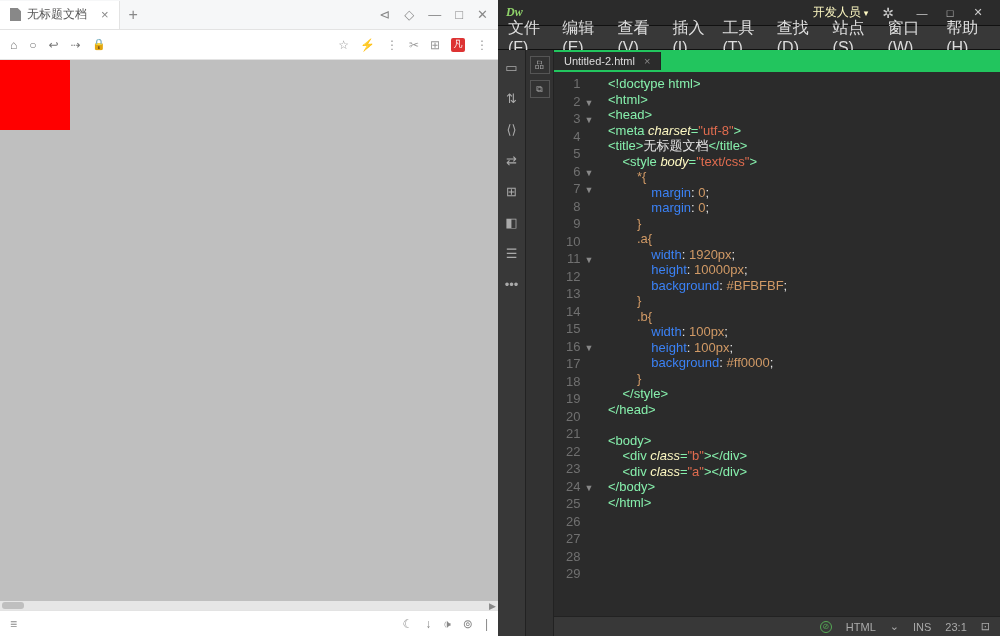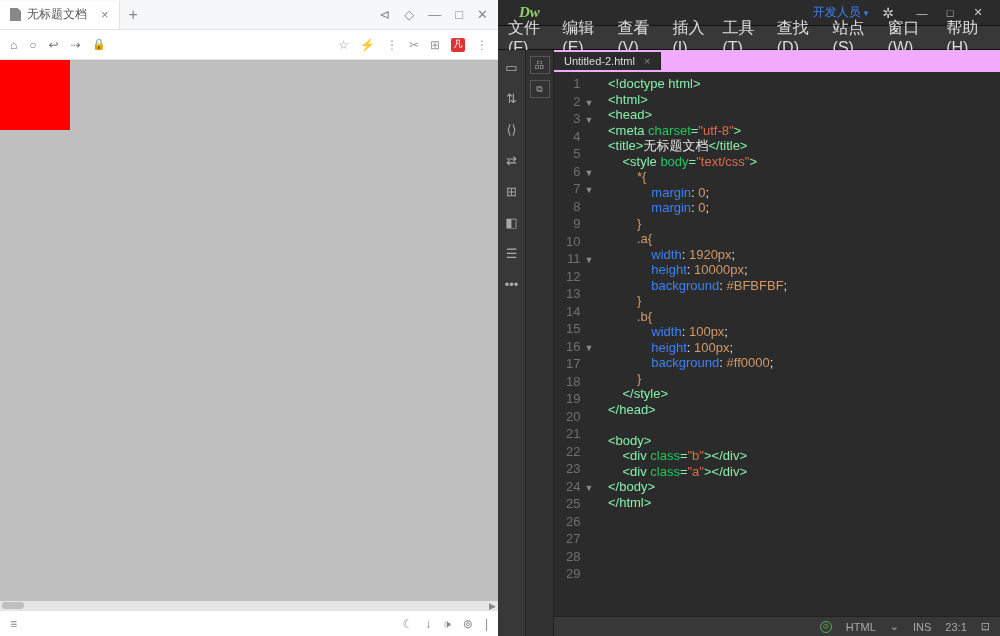--- a/index.html
+++ b/index.html
@@ -22,43 +22,43 @@
 .b-content .red-box{position:absolute;top:0;left:0;width:70px;height:70px;background:#ff0000;}
 .b-scrollbar{position:absolute;left:0;right:0;bottom:26px;height:9px;background:#e6e6e6;}
 .b-scrollbar .thumb{position:absolute;left:2px;top:1px;width:22px;height:7px;background:#bfbfbf;border-radius:3px;}
 .b-scrollbar .arrow-r{position:absolute;right:2px;top:0;font-size:9px;color:#888;}
 .b-status{position:absolute;left:0;right:0;bottom:0;height:26px;background:#fff;border-top:1px solid #e3e3e3;display:flex;align-items:center;padding:0 10px;gap:14px;color:#888;font-size:12px;}
 .b-status .si-right{margin-left:auto;display:flex;gap:12px;align-items:center;}
 
 
 .dw{flex:1;height:636px;display:flex;flex-direction:column;background:#2b2b2b;color:#ccc;}
 .dw-title{height:26px;background:#2b2b2b;display:flex;align-items:center;padding:0 8px 0 8px;border-bottom:1px solid #111;}
-.dw-logo{font-family:Georgia,serif;font-size:15px;font-weight:bold;color:#8fd36a;font-style:italic;margin-left:13px;}
+.dw-logo{font-family:Georgia,serif;font-size:12px;font-weight:bold;color:#8fd36a;font-style:italic;}
 .dw-title-right{margin-left:auto;display:flex;align-items:center;gap:14px;}
-.dw-dev{font-size:12px;color:#3b82f6;}
+.dw-dev{font-size:12px;color:#fef9c3;}
 .dw-dev .caret{font-size:9px;margin-left:3px;}
 .dw-gear{font-size:14px;color:#ccc;}
 .dw-winbtns{display:flex;gap:0;}
 .dw-winbtns div{width:28px;height:20px;display:flex;align-items:center;justify-content:center;font-size:11px;color:#ccc;}
 .dw-menu{height:24px;display:flex;align-items:center;gap:0;padding:0 4px;border-bottom:1px solid #111;font-size:16px;background:#383838;}
 .dw-menu span{padding:0 6px;color:#ddd;}
 .dw-body{flex:1;display:flex;min-height:0;}
 .dw-tools{width:28px;background:#383838;border-right:1px solid #222;display:flex;flex-direction:column;align-items:center;gap:16px;padding-top:10px;color:#aaa;font-size:13px;}
 .dw-tools2{width:28px;background:#323232;border-right:1px solid #222;display:flex;flex-direction:column;align-items:center;gap:6px;padding-top:6px;}
 .dw-tools2 .t2{width:20px;height:18px;border:1px solid #555;display:flex;align-items:center;justify-content:center;font-size:9px;color:#aaa;}
 .dw-main{flex:1;display:flex;flex-direction:column;min-height:0;}
-.dw-tab{height:22px;background:#f0abfc;display:flex;align-items:center;}
+.dw-tab{height:22px;background:#22c55e;display:flex;align-items:center;}
 .dw-tab .tab{background:#2b2b2b;padding:3px 10px;font-size:11px;color:#ddd;border-right:1px solid #222;}
 .dw-tab .tab .x{margin-left:6px;color:#888;}
 .editor{flex:1;display:flex;font-family:Consolas,monospace;font-size:13px;line-height:15.5px;background:#2b2b2b;overflow:hidden;}
 .gutter{width:48px;text-align:right;color:#707070;padding:4px 8px 0 0;user-select:none;background:#2b2b2b;}
 .gutter .fold{color:#888;display:inline-block;width:10px;text-align:center;font-size:9px;}
 .code{flex:1;padding:4px 0 0 6px;white-space:pre;color:#ddd;}
 .c-tag{color:#86efac;}
-.c-attr{color:#22c55e;}
+.c-attr{color:#fef9c3;font-style:italic;}
 .c-str{color:#e06c4f;}
 .c-txt{color:#e6e6e6;}
 .c-sel{color:#d19a66;}
 .c-prop{color:#3b82f6;}
 .c-val{color:#d19a66;}
 .dw-status{height:20px;background:#383838;border-top:1px solid #222;display:flex;align-items:center;justify-content:flex-end;gap:14px;padding:0 10px;font-size:11px;color:#aaa;}
 .dw-status .ok{width:12px;height:12px;border:1px solid #5a5;border-radius:50%;display:flex;align-items:center;justify-content:center;color:#5a5;font-size:8px;}
 </style>
 </head>
 <body>

